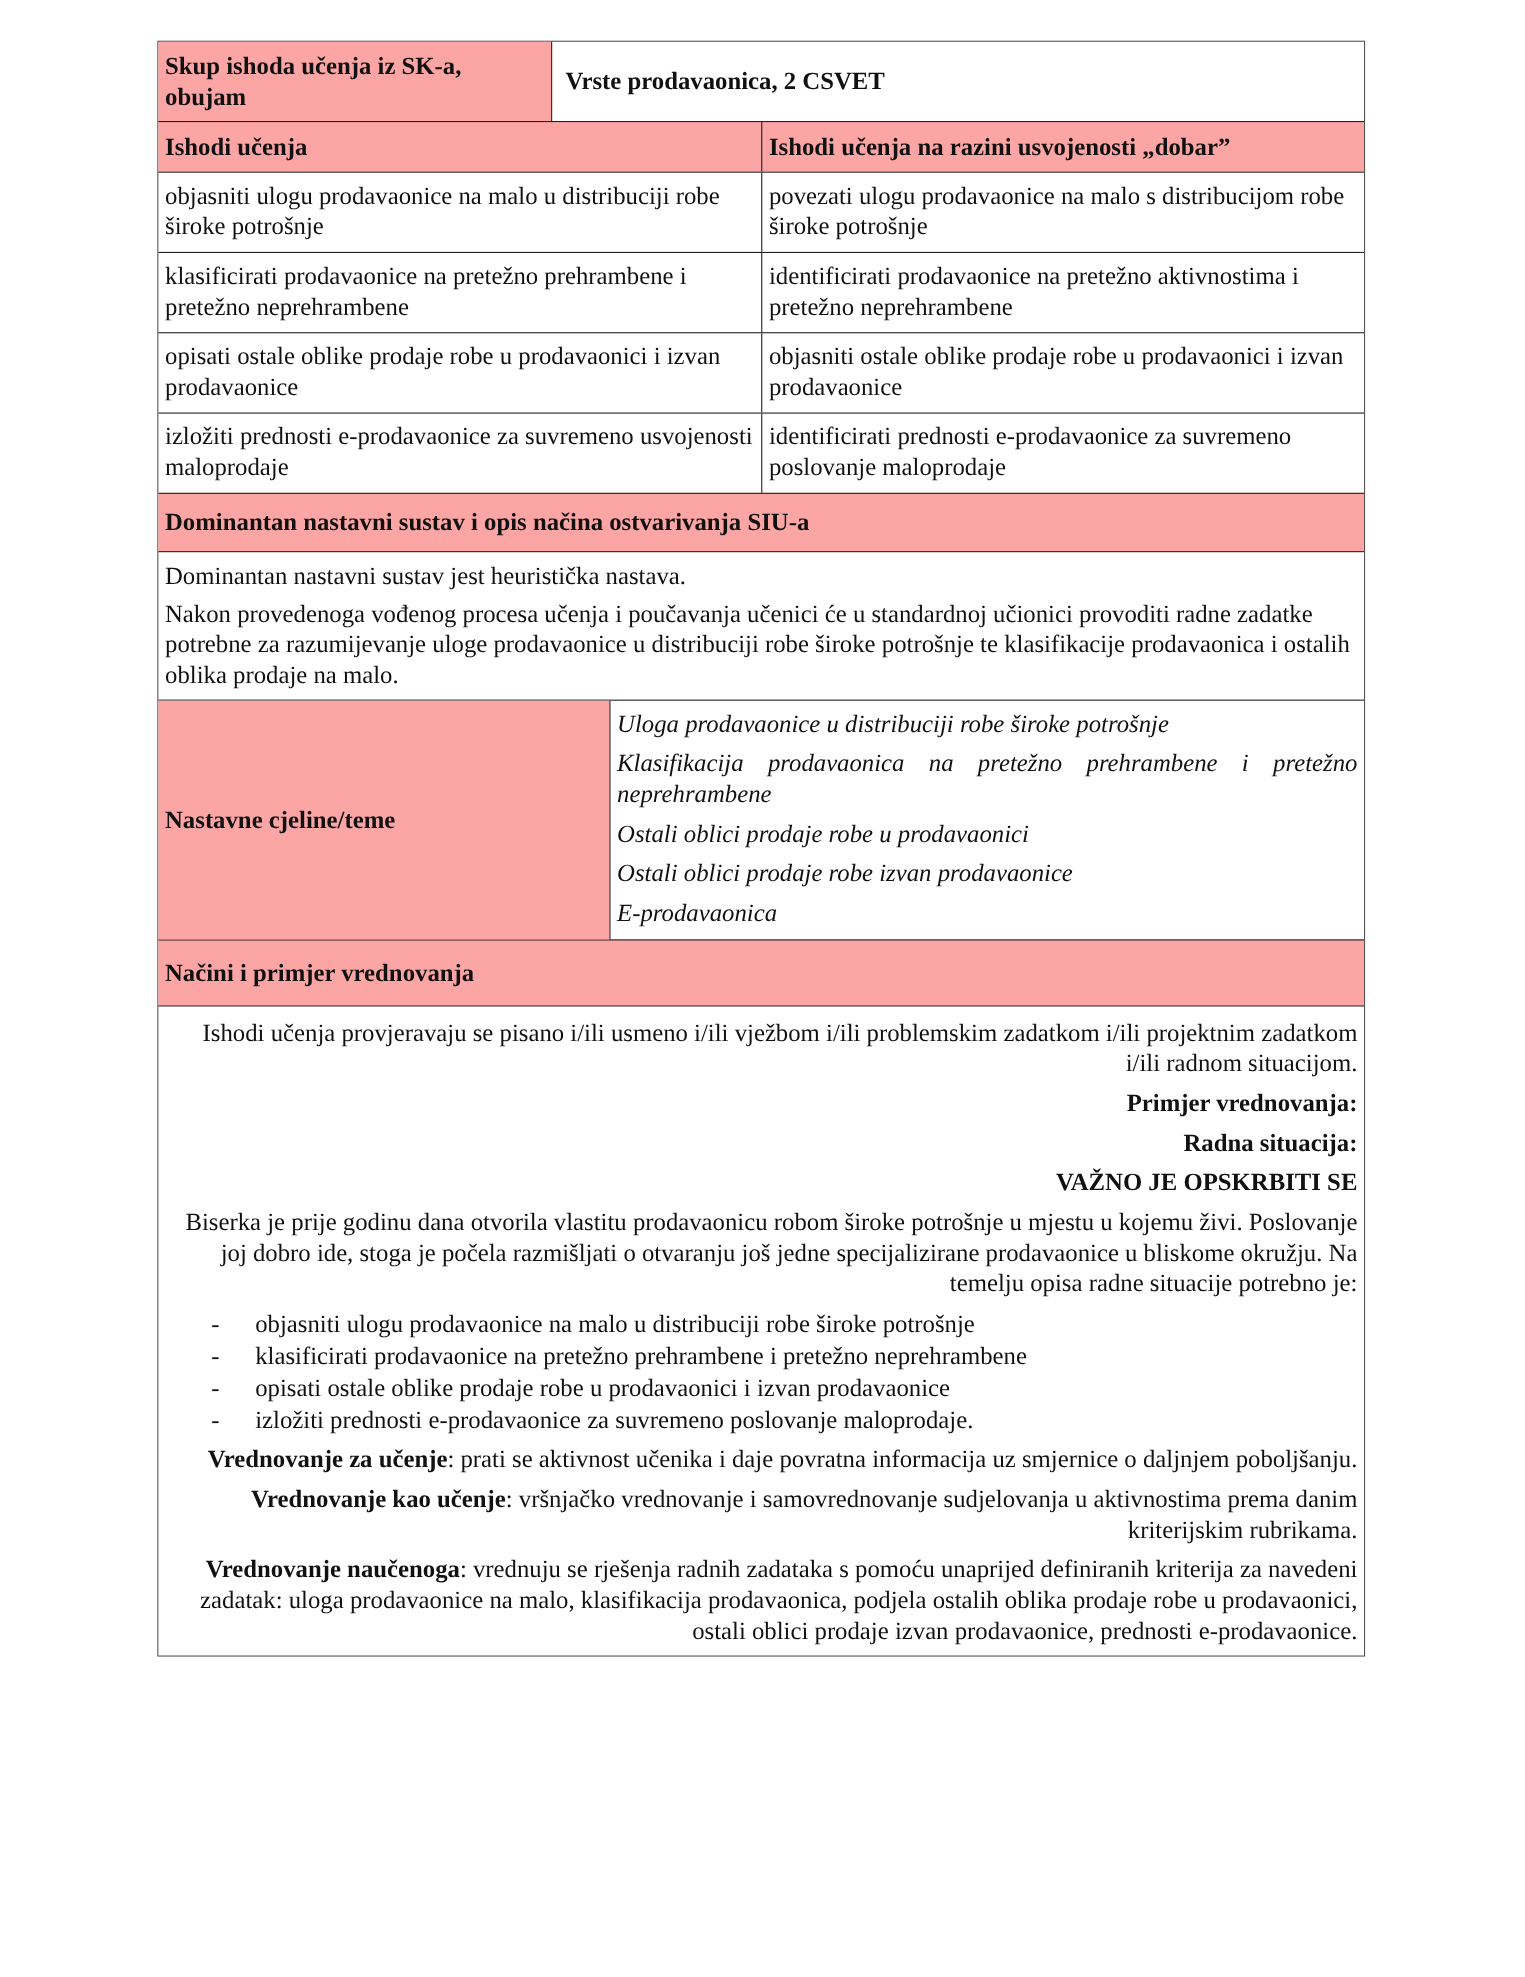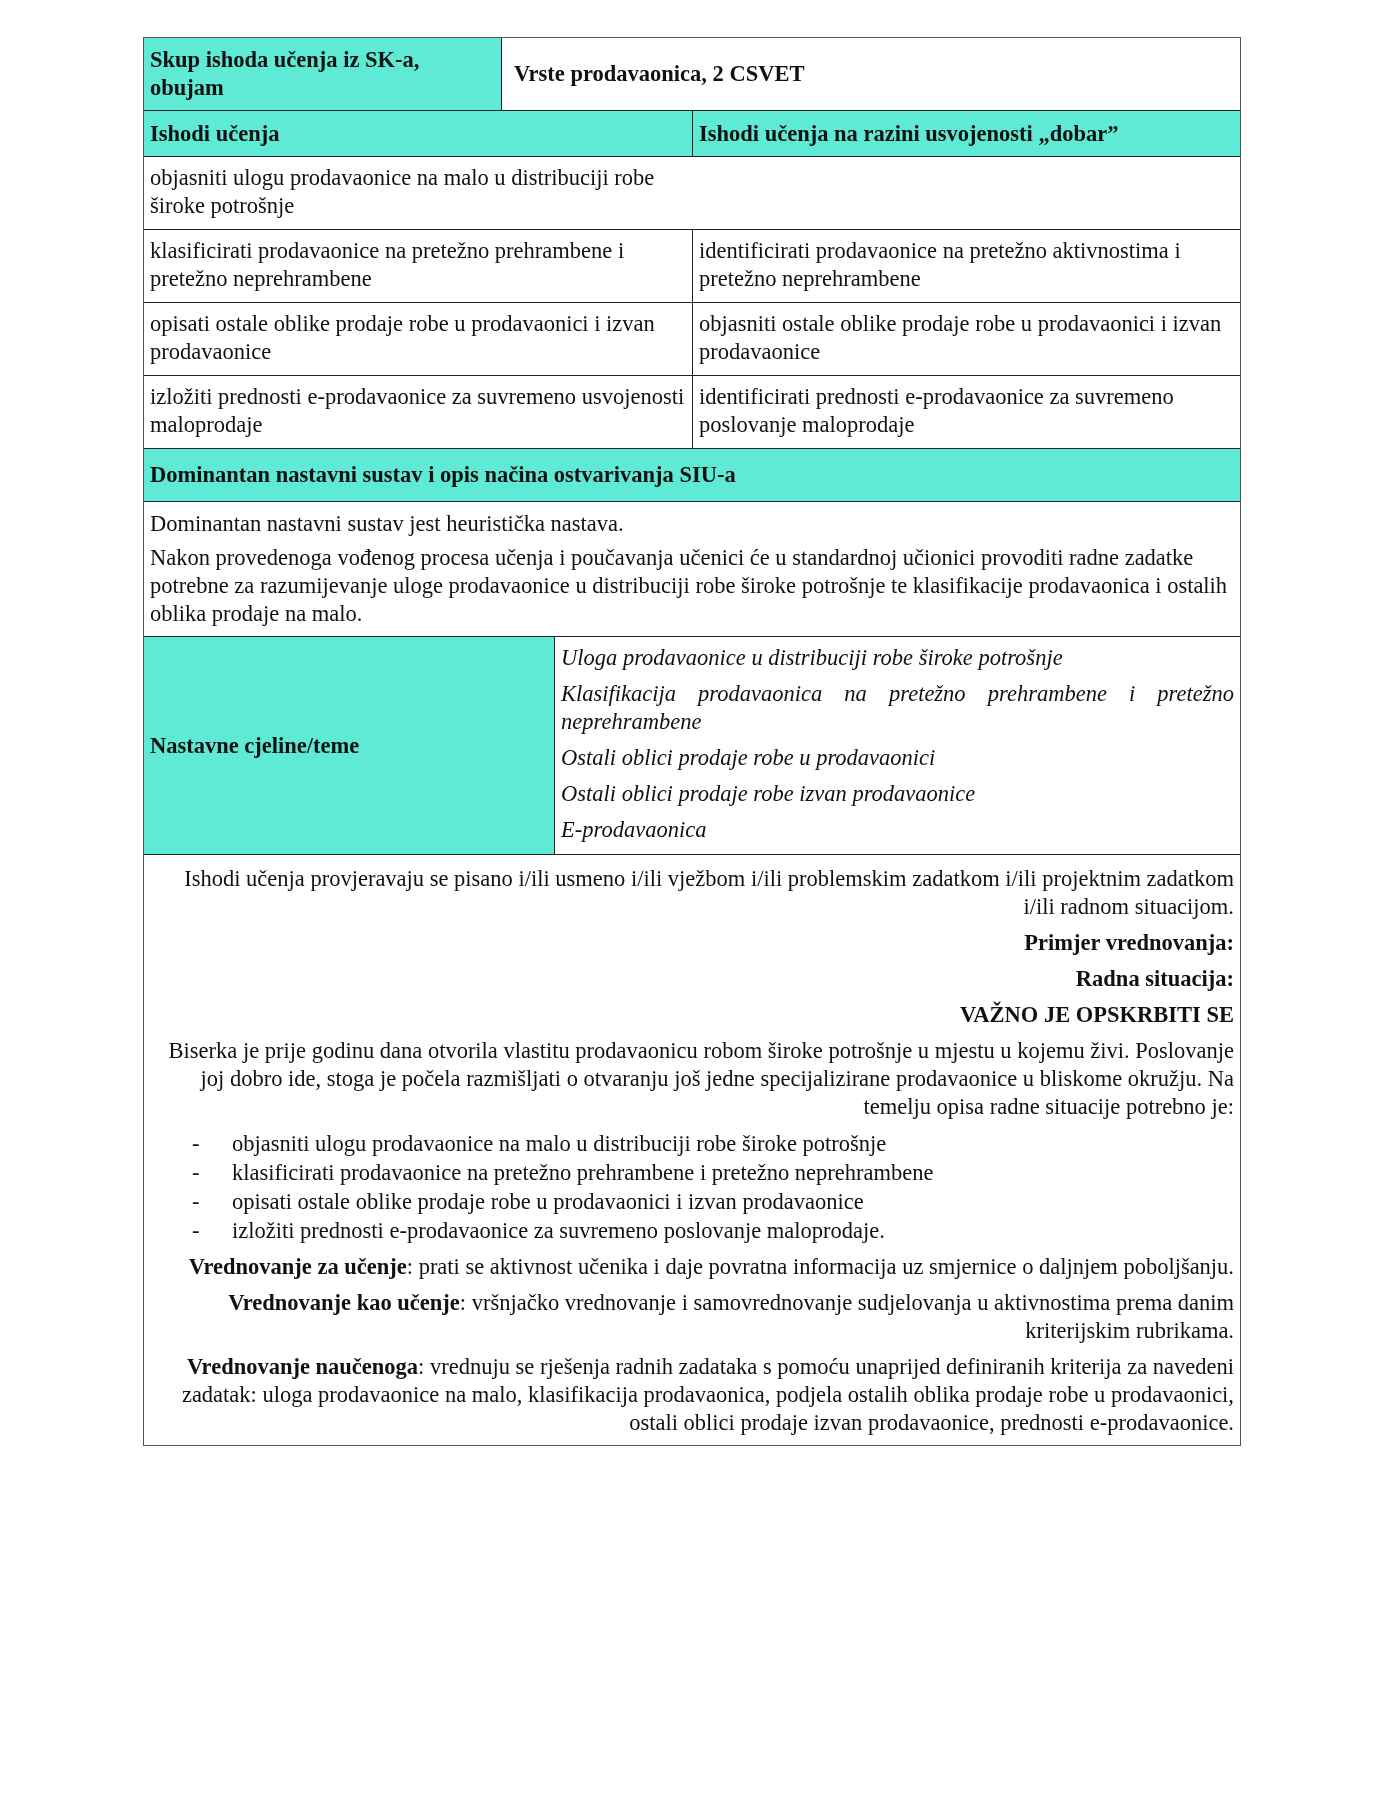--- a/index.html
+++ b/index.html
@@ -1,21 +1,21 @@
 <!DOCTYPE html>
 <html><head>
 <meta charset="utf-8">
 <style>
   html, body { margin: 0; padding: 0; background: #ffffff; }
   body { width: 1386px; height: 1797px; position: relative; font-family: "Liberation Serif", "DejaVu Serif", serif; color: #111; }
   .doc { position: absolute; left: 143px; top: 37px; width: 1098px; border: 1.5px solid #555; box-sizing: border-box; }
   .row { display: flex; border-top: 1.5px solid #222; box-sizing: border-box; }
   .row.first { border-top: none; }
   .cell { box-sizing: border-box; padding: 6px 6px; font-size: 22.5px; line-height: 28px; }
-  .blue { background: #5eead4; }
+  .blue { background: #fca5a5; }
   .b { font-weight: bold; }
   .vdiv { border-left: 1.5px solid #222; }
   .r-title { height: 72px; }
   .r-title .c1 { width: 357px; display: flex; align-items: center; }
   .r-title .c2 { flex: 1; display: flex; align-items: center; padding-left: 12px; }
   .r-head { height: 46px; }
   .half-l { width: 548px; display: flex; align-items: center; }
   .half-r { flex: 1; display: flex; align-items: center; }
   .r-pair { height: 73px; }
   .r-pair .cell { display: block; padding-top: 7px; }
@@ -45,20 +45,21 @@
     <div class="cell c2 b vdiv">Vrste prodavaonica, 2 CSVET</div>
   </div>
 
   <div class="row r-head blue">
     <div class="cell half-l b">Ishodi učenja</div>
     <div class="cell half-r b vdiv">Ishodi učenja na razini usvojenosti „dobar”</div>
   </div>
 
   <div class="row r-pair">
     <div class="cell half-l">objasniti ulogu prodavaonice na malo u distribuciji robe široke potrošnje</div>
+    <div class="cell half-r vdiv">povezati ulogu prodavaonice na malo s distribucijom robe široke potrošnje</div>
   </div>
   <div class="row r-pair">
     <div class="cell half-l">klasificirati prodavaonice na pretežno prehrambene i pretežno neprehrambene</div>
     <div class="cell half-r vdiv">identificirati prodavaonice na pretežno aktivnostima i pretežno neprehrambene</div>
   </div>
   <div class="row r-pair">
     <div class="cell half-l">opisati ostale oblike prodaje robe u prodavaonici i izvan prodavaonice</div>
     <div class="cell half-r vdiv">objasniti ostale oblike prodaje robe u prodavaonici i izvan prodavaonice</div>
   </div>
   <div class="row r-pair">
@@ -81,20 +82,23 @@
     <div class="cell c1 blue b">Nastavne cjeline/teme</div>
     <div class="cell c2 vdiv">
       <div>Uloga prodavaonice u distribuciji robe široke potrošnje</div>
       <div class="justify">Klasifikacija prodavaonica na pretežno prehrambene i pretežno neprehrambene</div>
       <div>Ostali oblici prodaje robe u prodavaonici</div>
       <div>Ostali oblici prodaje robe izvan prodavaonice</div>
       <div>E-prodavaonica</div>
     </div>
   </div>
 
+  <div class="row r-section blue" style="height:60px">
+    <div class="cell b">Načini i primjer vrednovanja</div>
+  </div>
 
   <div class="row r-eval-body">
     <div class="cell">
       <p>Ishodi učenja provjeravaju se pisano i/ili usmeno i/ili vježbom i/ili problemskim zadatkom i/ili projektnim zadatkom i/ili radnom situacijom.</p>
       <p class="b">Primjer vrednovanja:</p>
       <p class="b">Radna situacija:</p>
       <p class="b center">VAŽNO JE OPSKRBITI SE</p>
       <p>Biserka je prije godinu dana otvorila vlastitu prodavaonicu robom široke potrošnje u mjestu u kojemu živi. Poslovanje joj dobro ide, stoga je počela razmišljati o otvaranju još jedne specijalizirane prodavaonice u bliskome okružju. Na temelju opisa radne situacije potrebno je:</p>
       <ul class="dash">
         <li><span class="dash-mark">-</span><span>objasniti ulogu prodavaonice na malo u distribuciji robe široke potrošnje</span></li>

